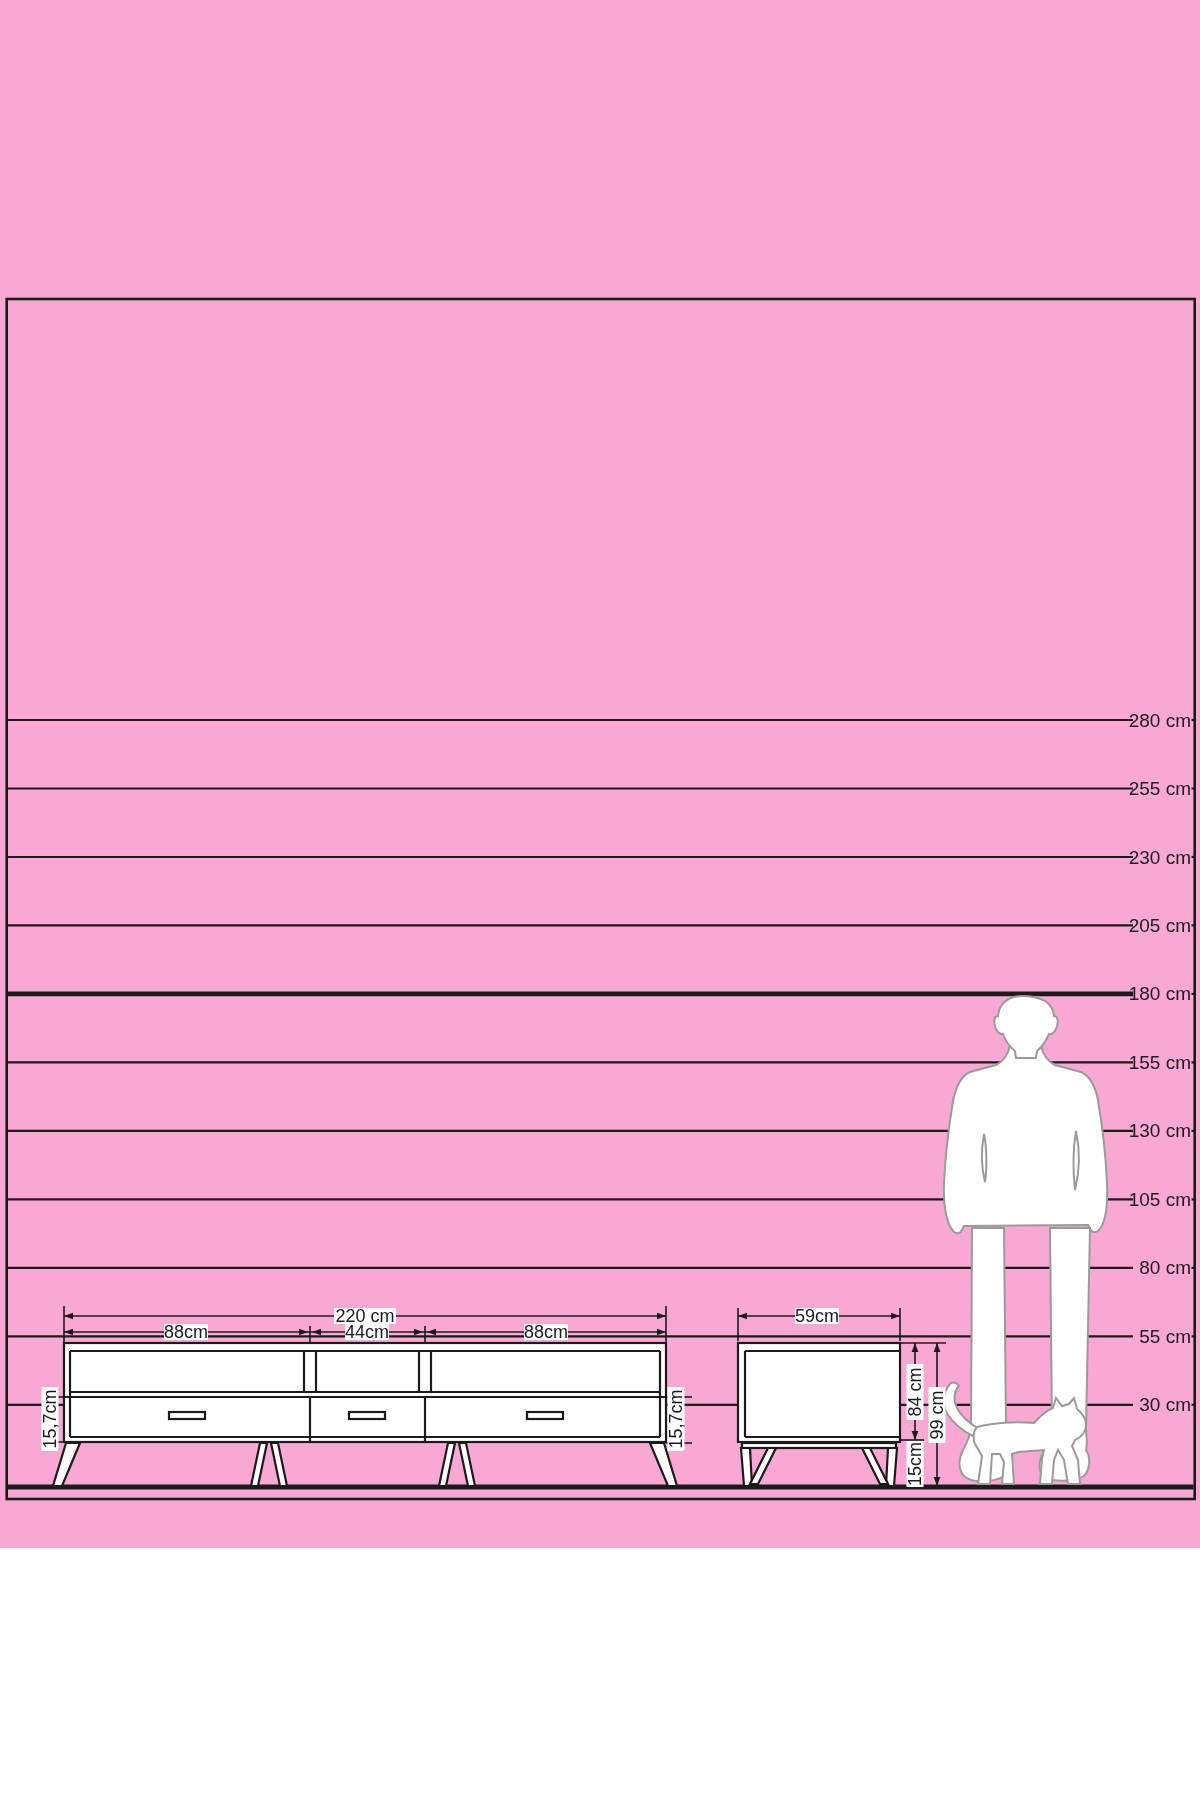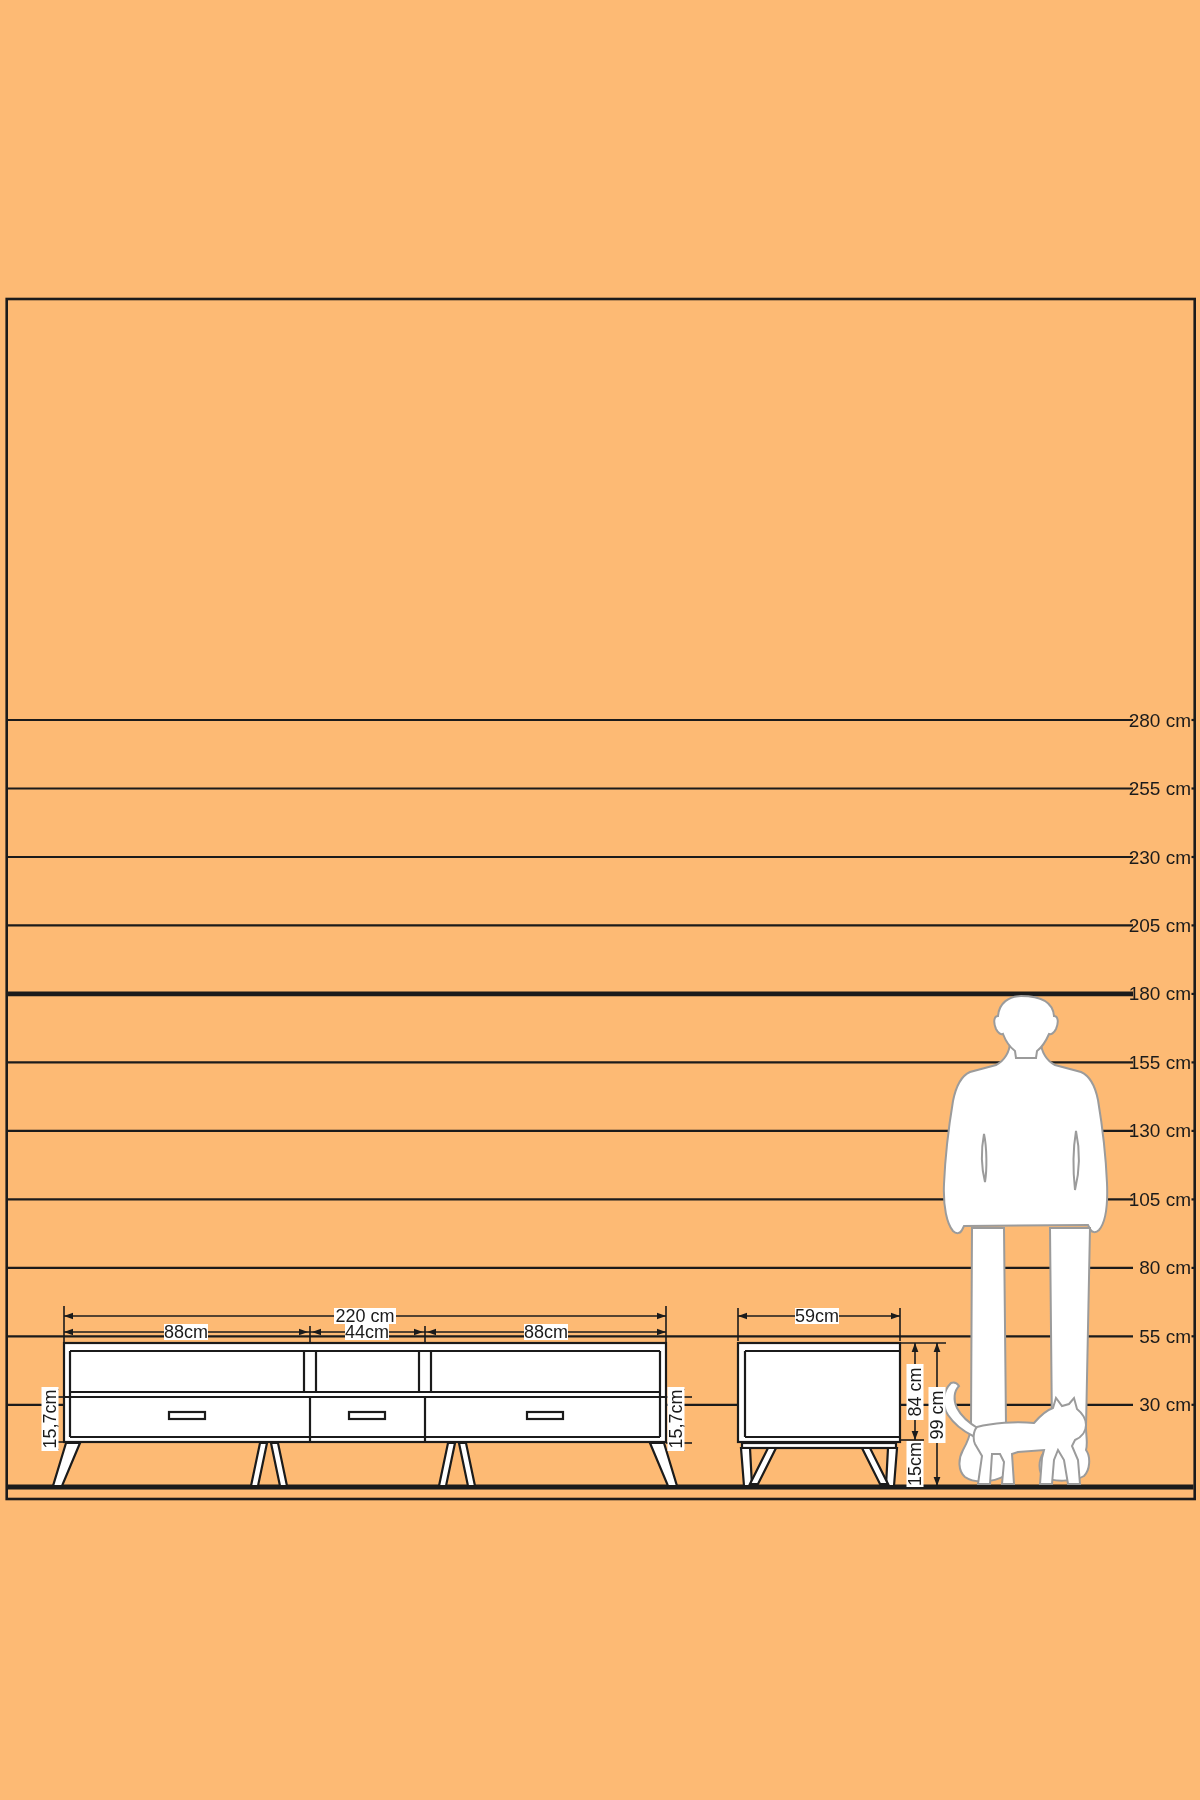--- a/index.html
+++ b/index.html
@@ -1,16 +1,16 @@
 <!DOCTYPE html>
 <html><head>
 <meta charset="utf-8">
 <style>
   html,body{margin:0;padding:0;background:#ffffff;}
-  .canvas{position:relative;width:1200px;height:1800px;background:#fdba74;overflow:hidden;
+  .canvas{position:relative;width:1200px;height:1548px;background:#f9a8d4;overflow:hidden;
           font-family:"Liberation Sans", sans-serif;}
   svg{display:block;}
   text{font-family:"Liberation Sans", sans-serif;fill:#1b1b1b;}
   .scale-label{font-size:19px;}
   .dim-label{font-size:18px;}
 </style>
 </head>
 <body>
 
 <div class="canvas">

